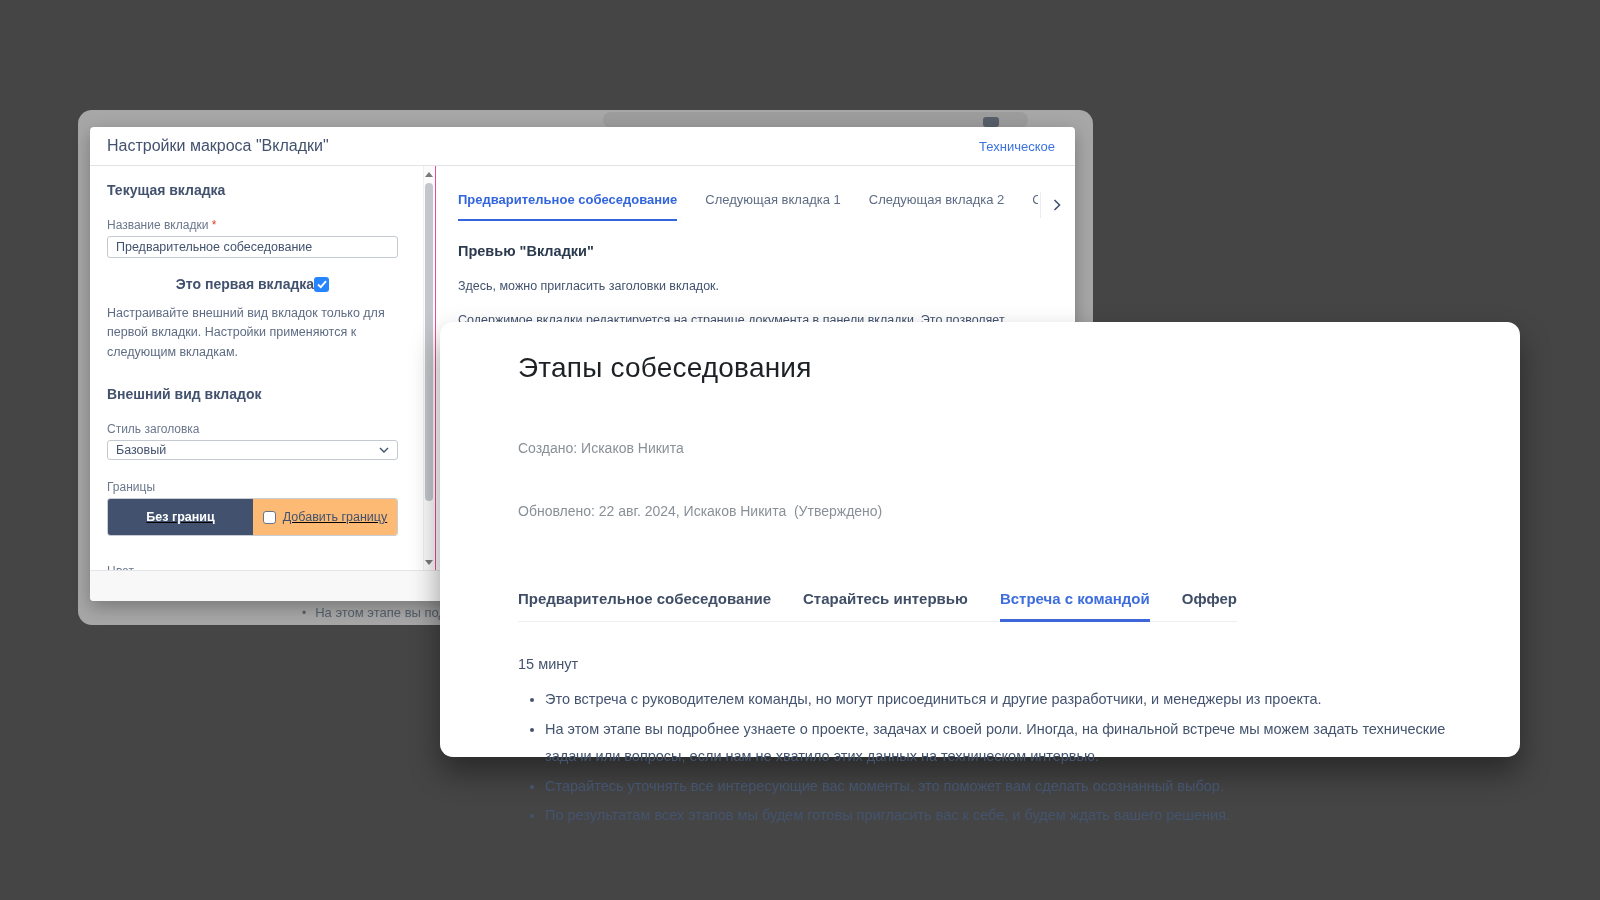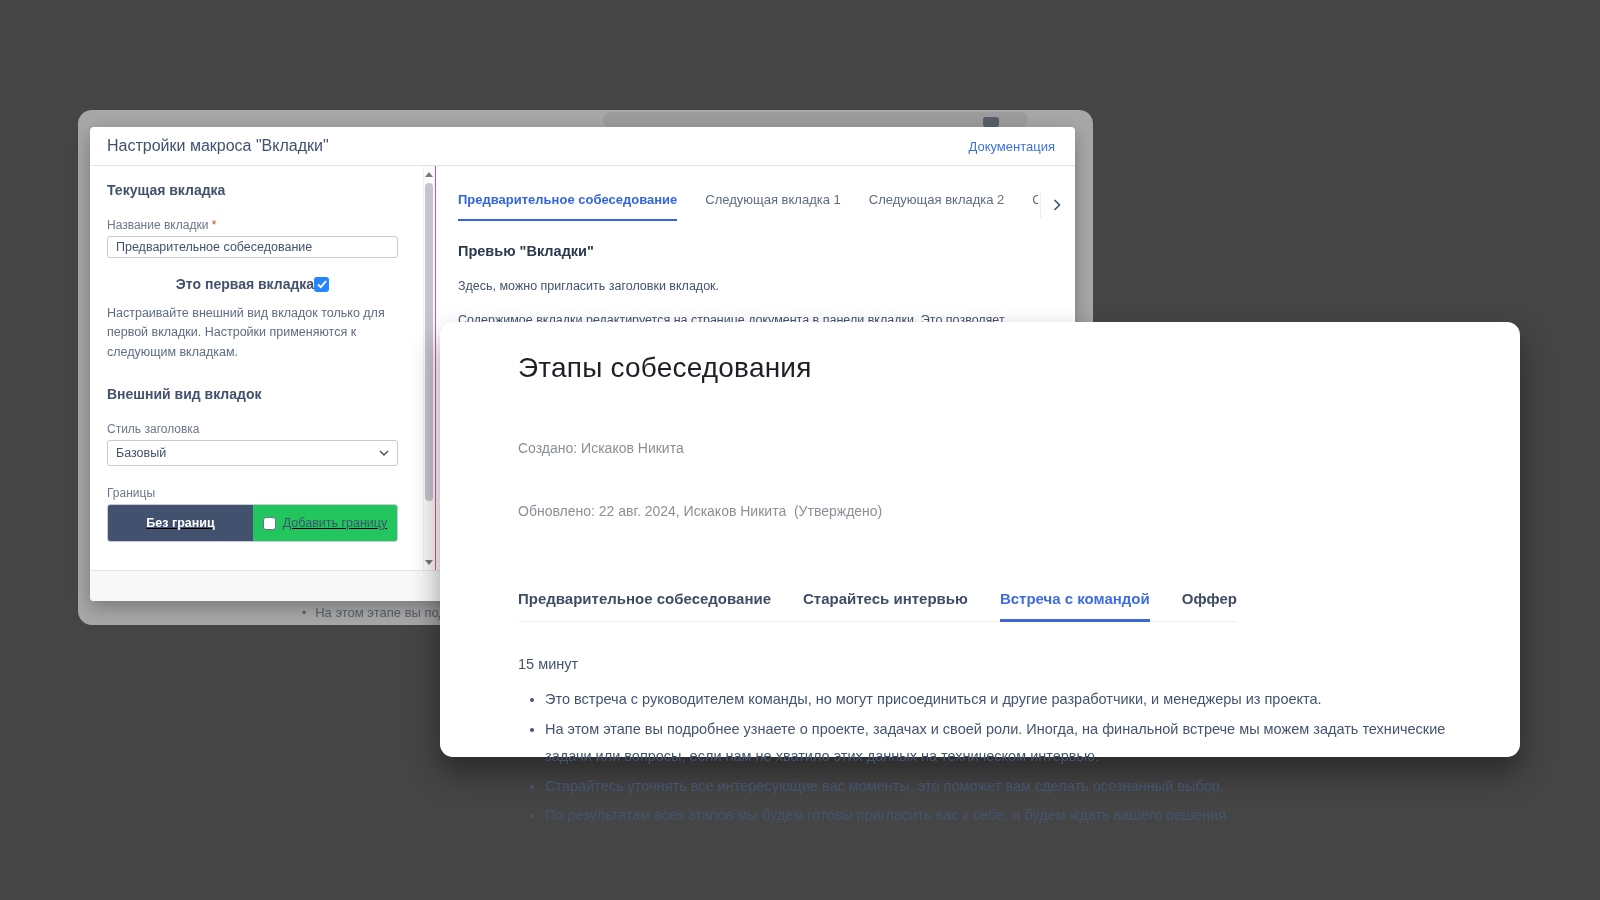--- a/index.html
+++ b/index.html
@@ -36,28 +36,28 @@
   .fld-label { font-size:12px; color:#6b778c; margin-top:20px; margin-bottom:4px; }
   .req { color:#d8432a; }
   .txt-input { width:291px; height:22px; border:1px solid #c5cad1; border-radius:3px;
                font-size:12.5px; color:#42526e; padding:0 8px; font-family:inherit; background:#fff; }
   .chk-row { display:flex; align-items:center; justify-content:center; margin-top:18px; width:291px; }
   .chk-label { font-size:14px; font-weight:bold; color:#42526e; }
   .checkbox { width:15px; height:15px; border-radius:3px; background:#2684ff;
               display:flex; align-items:center; justify-content:center; cursor:pointer; }
   .hint { font-size:12.5px; color:#5e6c84; line-height:1.55; margin-top:12px; width:300px; }
   .sec-h2 { margin-top:24px; }
-  .select { width:291px; height:26px; border:1px solid #c5cad1; border-radius:3px; background:#fff;
+  .select { width:291px; height:20px; border:1px solid #c5cad1; border-radius:3px; background:#fff;
             display:flex; align-items:center; justify-content:space-between; padding:0 8px;
             font-size:12.5px; color:#42526e; cursor:pointer; }
   .segmented { width:291px; height:38px; border:1px solid #c9ced6; border-radius:3px;
                display:flex; overflow:hidden; margin-top:2px;text-decoration:underline; }
   .seg-left { flex:0 0 145px; background:#42526e; color:#fff; font-size:12.5px; font-weight:bold;
               display:flex; align-items:center; justify-content:center; cursor:pointer; }
-  .seg-right { flex:1; background:#22c55e; color:#42526e; font-size:12.5px;
+  .seg-right { flex:1; background:#fdba74; color:#42526e; font-size:12.5px;
                display:flex; align-items:center; justify-content:center; gap:7px; cursor:pointer; }
   .seg-checkbox { width:13px; height:13px; border:1.5px solid #697586; border-radius:3px; background:#fff; }
 
   
   .scrollbar { position:absolute; right:1px; top:0; bottom:0; width:11px; background:#fbfbfb;
                border-left:1px solid #f0f0f0; }
   .sb-up, .sb-down { position:absolute; left:0; width:100%; height:12px; display:flex;
                      align-items:center; justify-content:center; cursor:pointer; }
   .sb-up { top:2px; } .sb-down { bottom:2px; }
   .tri-up { width:0; height:0; border-left:4px solid transparent; border-right:4px solid transparent;
@@ -98,21 +98,21 @@
   <div class="toolbar-hint"></div>
   <div class="win-icon-hint"></div>
   <div class="hidden-bullet">
     <span class="dot">•</span><span>На этом этапе вы под</span>
   </div>
 </div>
 
 <div class="dialog">
   <div class="dlg-header">
     <div class="dlg-title">Настройки макроса "Вкладки"</div>
-    <a class="doc-link">Документация</a>
+    <a class="doc-link">Техническое</a>
   </div>
 
   <div class="dlg-body">
 
     <div class="panel">
       <div class="sec-h">Текущая вкладка</div>
 
       <div class="fld-label">
         <span>Название вкладки</span> <span class="req">*</span>
       </div>

